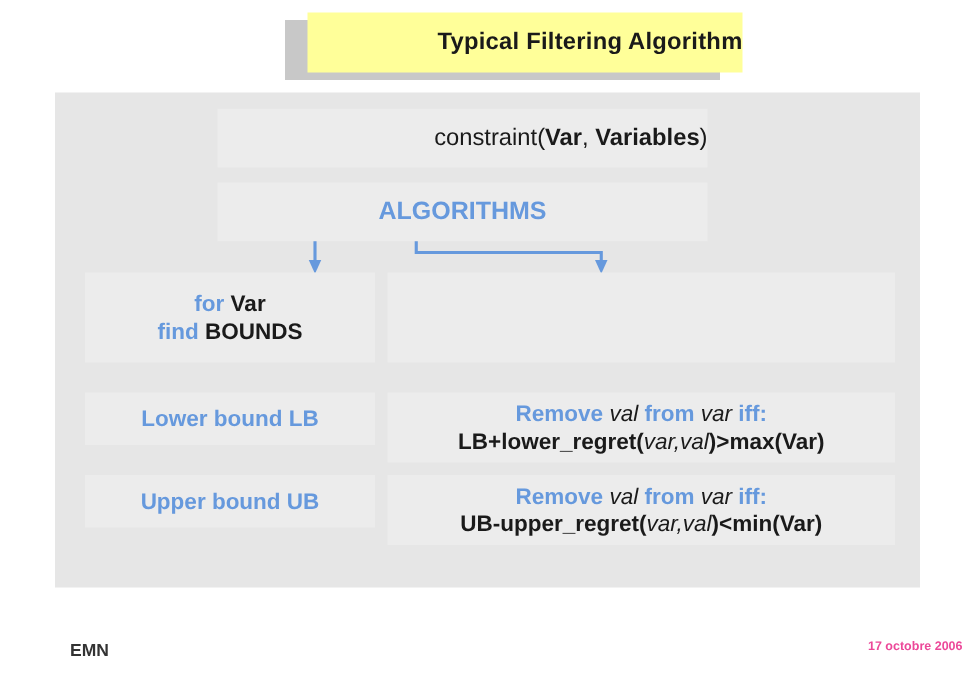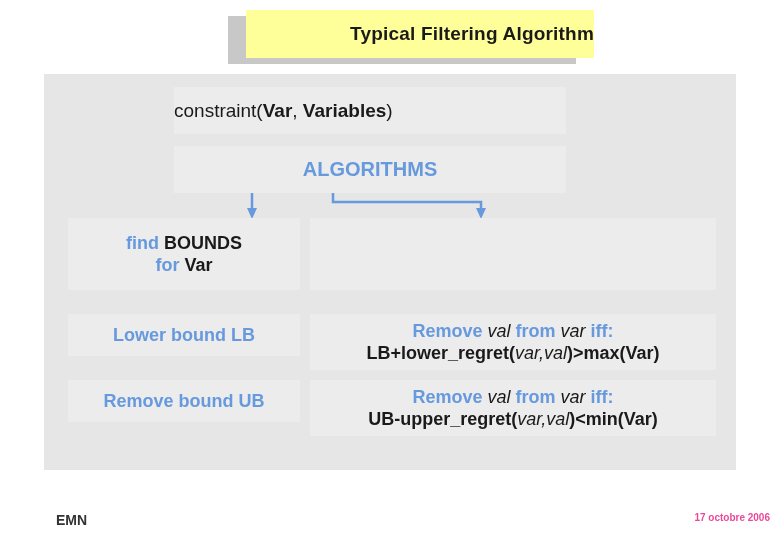--- a/index.html
+++ b/index.html
@@ -56,21 +56,21 @@
   
   .constraint-cell {
     position: absolute;
     left: 174px;
     top: 87px;
     width: 392px;
     height: 47px;
     background: #ececec;
     display: flex;
     align-items: center;
-    justify-content: flex-start;
+    justify-content: flex-end;
   }
   .constraint-text {
     font-size: 19px;
     color: #1a1a1a;
   }
   .constraint-text b { font-weight: bold; }
 
   
   .fa-cell {
     position: absolute;
@@ -172,27 +172,27 @@
   <path d="M 252 193 L 252 213" stroke="#6699dd" stroke-width="2.5" fill="none"></path>
   <polygon points="252,219 247,208 257,208" fill="#6699dd"></polygon>
 
   <path d="M 333 193 L 333 202 L 481 202 L 481 212" stroke="#6699dd" stroke-width="2.5" fill="none"></path>
   <polygon points="481,219 476,208 486,208" fill="#6699dd"></polygon>
 </svg>
 
 <div class="cell left-col row1">
   <div class="cell-inner">
     <div>
+      <span class="blue">for</span>
+      <span class="bold">Var</span>
+    </div>
+    <div>
       <span class="blue">find</span>
       <span class="bold">BOUNDS</span>
     </div>
-    <div>
-      <span class="blue">for</span>
-      <span class="bold">Var</span>
-    </div>
   </div>
 </div>
 
 <div class="cell right-col row1">
   <div class="cell-inner">
   </div>
 </div>
 
 <div class="cell left-col row2">
   <span class="blue">Lower bound LB</span>
@@ -202,21 +202,21 @@
     <div>
       <span class="blue">Remove </span><span class="ital">val</span><span class="blue"> from </span><span class="ital">var</span><span class="blue"> iff:</span>
     </div>
     <div>
       <span class="bold">LB+lower_regret(</span><span class="ital">var</span><span class="ital">,</span><span class="ital">val</span><span class="bold">)&gt;max(</span><span class="bold">Var</span><span class="bold">)</span>
     </div>
   </div>
 </div>
 
 <div class="cell left-col row3">
-  <span class="blue">Remove bound UB</span>
+  <span class="blue">Upper bound UB</span>
 </div>
 <div class="cell right-col right-row3">
   <div class="cell-inner">
     <div>
       <span class="blue">Remove </span><span class="ital">val</span><span class="blue"> from </span><span class="ital">var</span><span class="blue"> iff:</span>
     </div>
     <div>
       <span class="bold">UB-upper_regret(</span><span class="ital">var</span><span class="ital">,</span><span class="ital">val</span><span class="bold">)&lt;min(</span><span class="bold">Var</span><span class="bold">)</span>
     </div>
   </div>

